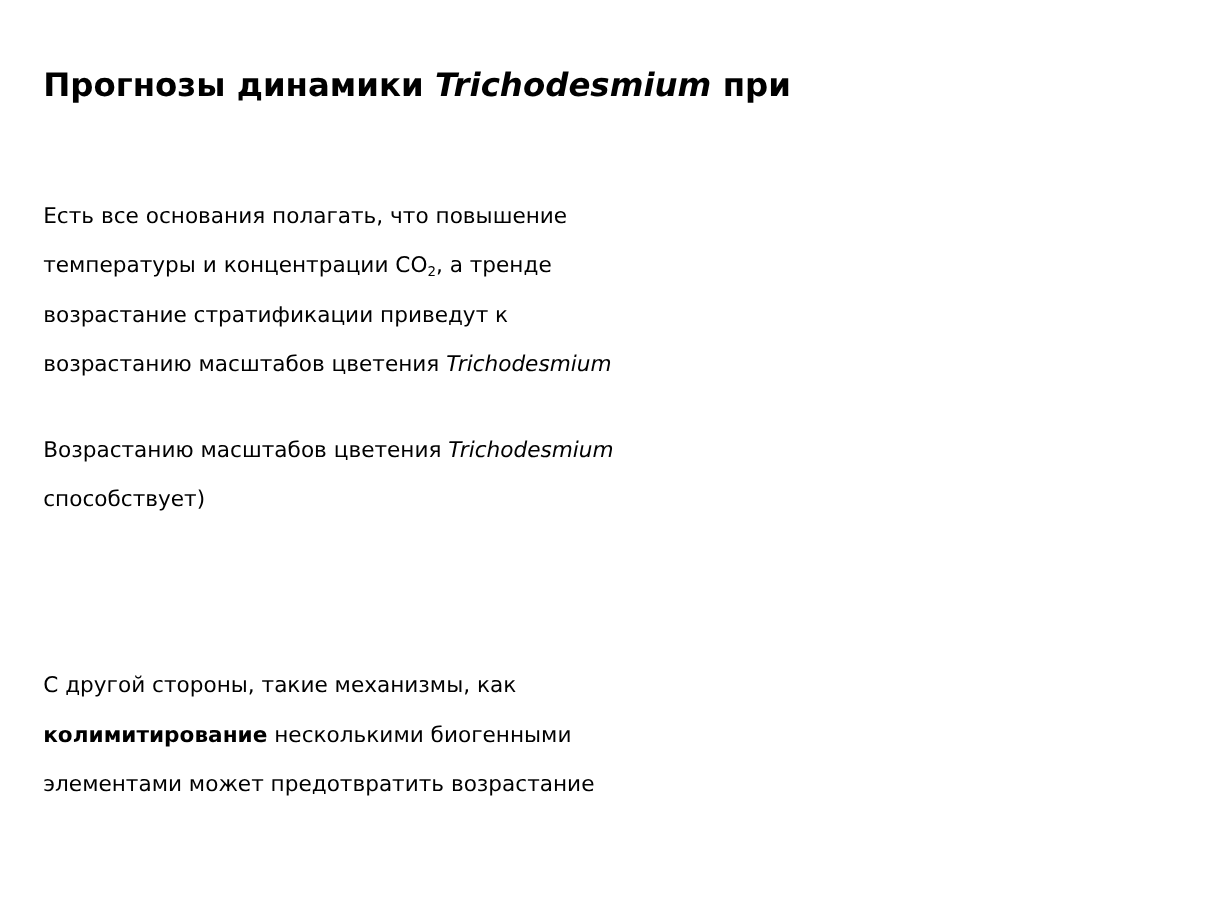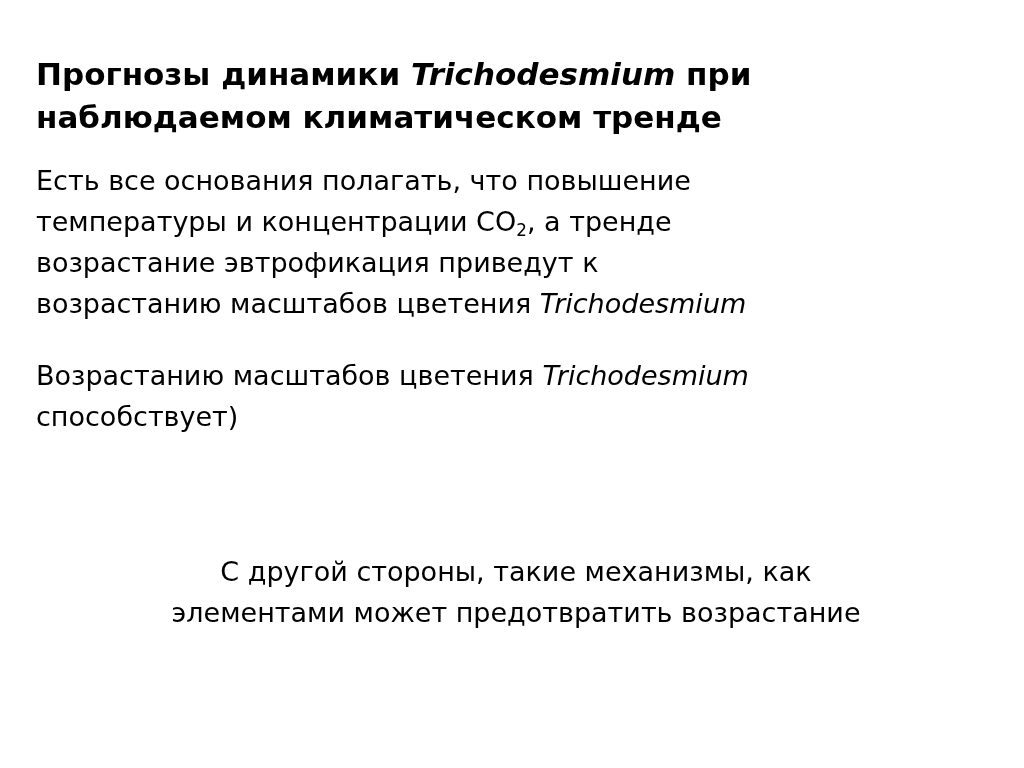--- a/index.html
+++ b/index.html
@@ -23,40 +23,40 @@
     background: #ffffff;
     box-sizing: border-box;
   }
 
   
   .slide-title {
     position: absolute;
     left: 36px;
     top: 32px;
     width: 900px;
-    font-size: 31px;
+    font-size: 27px;
     font-weight: bold;
     line-height: 43px;
     letter-spacing: 0px;
     color: #000000;
   }
   .slide-title .sp-name {
     font-style: italic;
     font-weight: bold;
   }
 
   
   .body-block {
     position: absolute;
     left: 36px;
     width: 960px;
   }
 
   .para {
-    font-size: 27px;
+    font-size: 18px;
     line-height: 41px;
     color: #000000;
     margin: 0;
     white-space: normal;
   }
   .para .line {
     display: block;
     white-space: nowrap;
   }
   .para .sp-name {
@@ -67,49 +67,49 @@
     font-weight: bold;
   }
   sub {
     font-size: 0.62em;
     vertical-align: -0.28em;
     line-height: 0;
   }
 
   #para-1 { top: 160px; }
   #para-2 { top: 355px; }
-  #para-3 { top: 551px; text-align: center; }
+  #para-3 { top: 551px; }
 </style>
 </head>
 <body>
 
 <div class="slide">
 
   <h1 class="slide-title">
     <span><span>Прогнозы динамики </span><span class="sp-name">Trichodesmium</span><span> при</span></span>
     <br>
-    <span>наблюдаемом климатическом тренде</span>
   </h1>
 
   <div class="body-block" id="para-1">
     <p class="para">
         <span class="line"><span>Есть все основания полагать, что повышение</span></span>
         <span class="line"><span>температуры и концентрации CO</span><sub>2</sub><span>, а тренде</span></span>
-        <span class="line"><span>возрастание эвтрофикация приведут к</span></span>
+        <span class="line"><span>возрастание стратификации приведут к</span></span>
         <span class="line"><span>возрастанию масштабов цветения </span><span class="sp-name">Trichodesmium</span></span>
       </p>
   </div>
 
   <div class="body-block" id="para-2">
     <p class="para">
         <span class="line"><span>Возрастанию масштабов цветения </span><span class="sp-name">Trichodesmium</span></span>
         <span class="line"><span>способствует)</span></span>
       </p>
   </div>
 
   <div class="body-block" id="para-3">
     <p class="para">
         <span class="line"><span>С другой стороны, такие механизмы, как</span></span>
+        <span class="line"><span class="strong">колимитирование</span><span> несколькими биогенными</span></span>
         <span class="line"><span>элементами может предотвратить возрастание</span></span>
       </p>
   </div>
 
 </div>
 
 </body></html>

